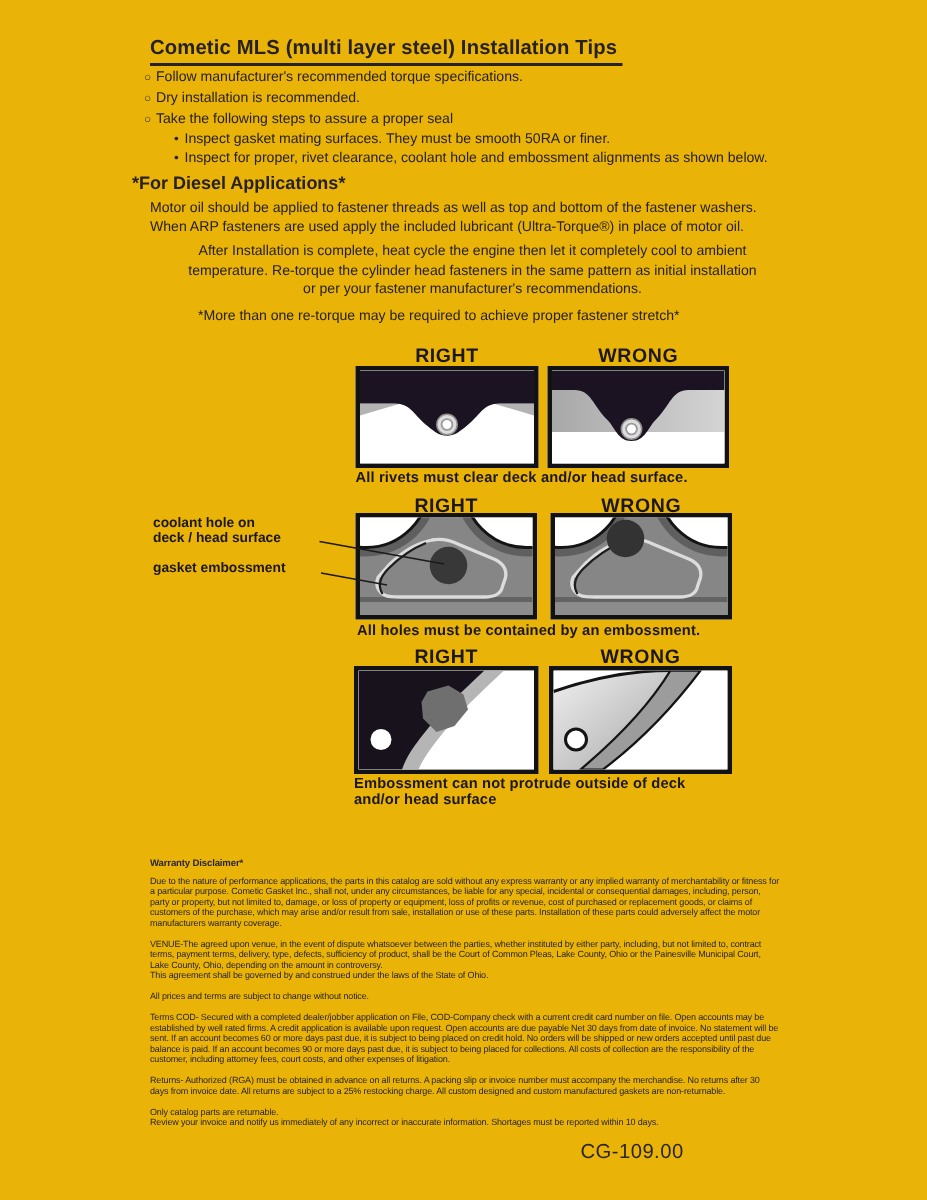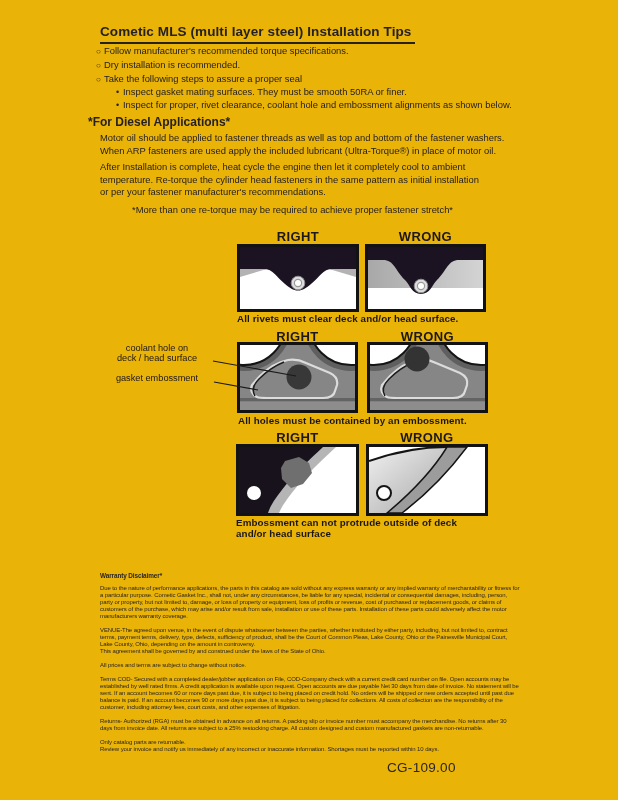--- a/index.html
+++ b/index.html
@@ -12,29 +12,29 @@
 
   .bullets{left:96px;top:45px;width:480px;font-size:9.4px;line-height:12.8px;}
   .b-row{display:flex;align-items:baseline;}
   .b-dot{width:8px;font-size:8px;flex:0 0 8px;}
   .b-sub{padding-left:20px;}
   .b-sub .b-dot{width:7px;flex-basis:7px;font-size:9px;}
 
   .d-head{left:88px;top:115px;font-size:12px;font-weight:bold;}
   .para{left:100px;width:430px;font-size:9.4px;line-height:12.6px;white-space:pre-line;}
   .p1{top:132px;}
-  .p2{top:161px;}
+  .p2{top:161px;text-align:center;}
   .pnote{top:204px;margin-left:32px;}
 
   .dg-label{font-size:13px;font-weight:600;letter-spacing:.4px;text-align:center;color:#1c1719;}
   .dg-box{border:3px solid #121212;background:#fff;box-sizing:border-box;}
   .dg-box svg{display:block;}
   .dg-cap{font-size:9.8px;font-weight:bold;letter-spacing:.1px;white-space:pre-line;line-height:10.6px;color:#1c1719;}
 
-  .ann{width:110px;text-align:center;font-size:9.2px;line-height:9.8px;white-space:pre-line;color:#1c1719;}
+  .ann{width:110px;text-align:left;font-size:9.2px;line-height:9.8px;white-space:pre-line;color:#1c1719;font-weight:bold;}
   .leader{pointer-events:none;z-index:6;}
 
   .legal{left:100px;top:572px;width:420px;font-size:6px;line-height:7.1px;letter-spacing:-.1px;color:#2a2627;}
   .legal h4{font-size:6.4px;margin:0 0 6px 0;}
   .legal p{margin:0 0 6.6px 0;white-space:pre-line;}
 
   .pagenum{left:387px;top:760px;font-size:13.5px;letter-spacing:.3px;color:#2a2627;}
 </style>
 </head>
 <body>

